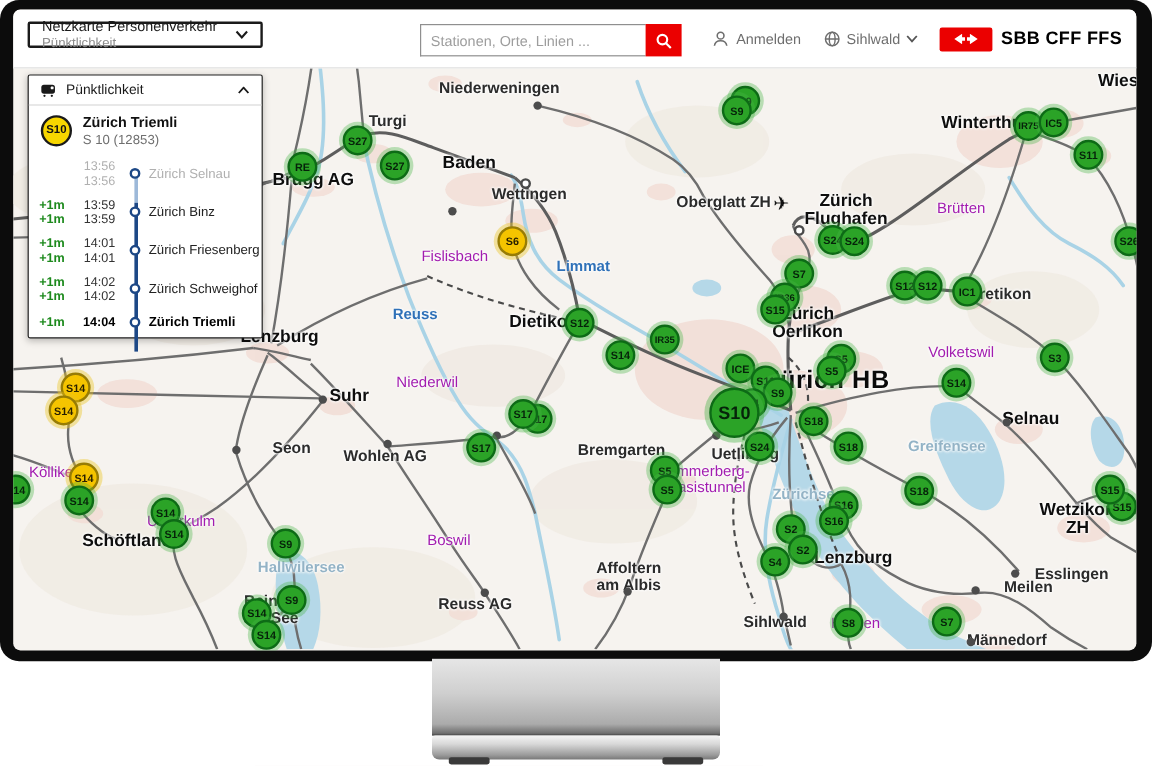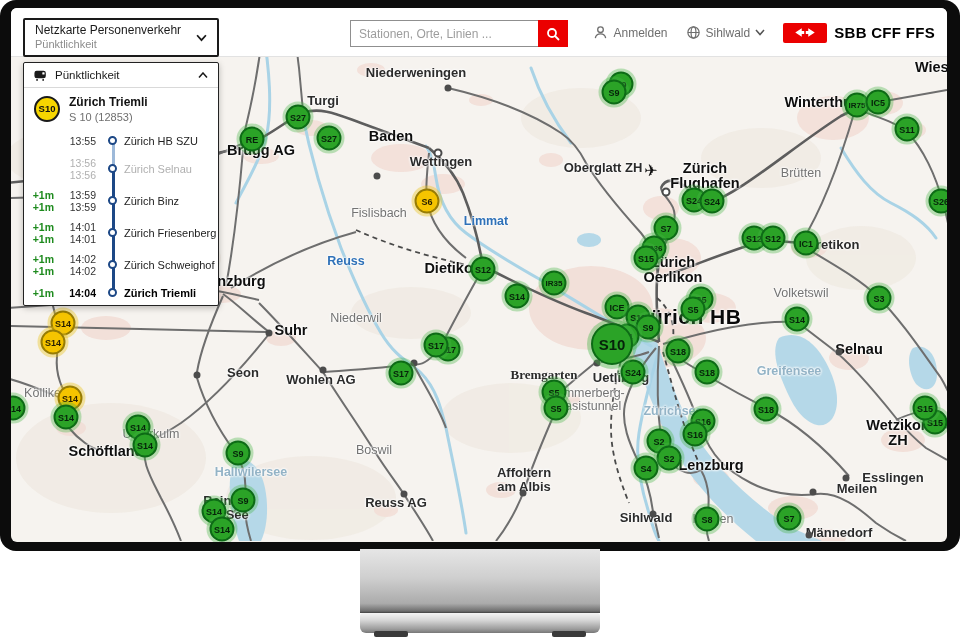--- a/index.html
+++ b/index.html
@@ -18,21 +18,21 @@
           border-radius:6px;overflow:hidden;}
   
   .map{position:absolute;inset:0;}
   .map svg{position:absolute;left:0;top:0;}
   .mlabel{position:absolute;transform:translate(-50%,-50%);white-space:pre-line;text-align:center;
           line-height:1.05;color:#2b2b2b;font-size:12.5px;font-weight:600;z-index:2;
           text-shadow:0 0 3px #fff,0 0 3px #fff,0 0 2px #fff;}
   .mlabel.city{font-size:14.5px;font-weight:bold;color:#0e0e0e;}
   .mlabel.city-lg{font-size:21px;font-weight:bold;color:#0a0a0a;letter-spacing:.5px;}
   .mlabel.town{font-size:13px;padding-left:40px;}
-  .mlabel.muted{color:#737373;font-weight:500;}
+  .mlabel.muted{color:#a21caf;font-weight:500;}
   .mlabel.water{color:#2f71b8;font-weight:bold;}
   .mlabel.lake{color:#93b3c6;font-weight:600;}
   .mlabel.plane{font-size:16px;color:#111;text-shadow:none;}
   .mdot{position:absolute;transform:translate(-50%,-50%);z-index:2;border-radius:50%;}
   .mdot.hollow{width:9px;height:9px;background:#fff;border:2px solid #4a4a4a;}
   .mdot.solid{width:7px;height:7px;background:#4c4c4c;}
   .badge{position:absolute;transform:translate(-50%,-50%);z-index:3;width:25px;height:25px;border-radius:50%;
          display:flex;align-items:center;justify-content:center;font-weight:bold;font-size:9px;color:#06230a;
          cursor:pointer;}
   .badge.green{background:#2ba327;border:2px solid #0d6b16;box-shadow:0 0 0 3px rgba(70,180,70,.35);}
@@ -46,21 +46,21 @@
           font-size:12px;color:#333;background:#fff;outline:none;font-family:inherit;}
   .searchwrap input::placeholder{color:#9d9d9d;}
   .searchbtn{width:30px;height:27px;background:#eb0000;border:none;display:flex;align-items:center;
           justify-content:center;cursor:pointer;}
   .topright{position:absolute;right:12px;top:0;height:49px;display:flex;align-items:center;gap:18px;}
   .tr-item{display:flex;align-items:center;gap:5px;color:#6e6e6e;font-size:12px;cursor:pointer;}
   .logo{display:flex;align-items:center;gap:7px;cursor:pointer;}
   .logoflag{width:44px;height:20px;background:#eb0000;border-radius:2px;display:flex;align-items:center;justify-content:center;}
   .logotext{font-weight:bold;font-size:15px;color:#000;letter-spacing:.3px;}
   
-  .layerdd{position:absolute;left:12px;top:10px;width:196px;height:39px;background:#fff;border:2px solid #1a1a1a;
+  .layerdd{position:absolute;left:12px;top:10px;width:196px;height:22px;background:#fff;border:2px solid #1a1a1a;
            border-radius:2px;z-index:30;display:flex;align-items:center;padding:0 10px;cursor:pointer;}
   .layerdd .tt{flex:1;}
   .layerdd .t1{font-size:12px;color:#1a1a1a;line-height:1.25;}
   .layerdd .t2{font-size:11px;color:#8c8c8c;line-height:1.2;}
   
   .panel{position:absolute;left:12px;top:54px;width:196px;background:#fff;border:1px solid #222;
          border-radius:2px;z-index:25;box-shadow:0 2px 6px rgba(0,0,0,.25);}
   .panelhead{height:25px;border-bottom:1px solid #d9d9d9;display:flex;align-items:center;gap:7px;padding:0 10px;}
   .panelhead .ph-label{flex:1;font-size:11.5px;color:#1a1a1a;}
   .traininfo{display:flex;align-items:center;gap:9px;padding:7px 10px 4px 10px;}
@@ -234,21 +234,21 @@
           <div class="mlabel town" style="left: 808px; top: 525px;">Männedorf</div>
           <div class="mlabel city" style="left: 700px; top: 458px;">Lenzburg</div>
           <div class="mlabel muted" style="left: 702px; top: 512px;">Horgen</div>
           <div class="mlabel town" style="left: 615px; top: 510px;">Sihlwald</div>
           <div class="mlabel lake" style="left: 662px; top: 404px;">Zürichsee</div>
           <div class="mlabel town" style="left: 493px; top: 472px;">Affoltern
 am Albis</div>
           <div class="mlabel town" style="left: 365px; top: 495px;">Reuss AG</div>
           <div class="mlabel muted" style="left: 363px; top: 443px;">Boswil</div>
           <div class="mlabel town" style="left: 290px; top: 372px;">Wohlen AG</div>
-          <div class="mlabel town" style="left: 513px; top: 367px; font-family: Liberation Serif, serif;">Bremgarten</div>
+          <div class="mlabel town" style="left: 487px; top: 367px;">Bremgarten</div>
           <div class="mlabel town" style="left: 590px; top: 370px;">Uetliberg</div>
           <div class="mlabel muted" style="left: 578px; top: 392px;">Zimmerberg-
 Basistunnel</div>
           <div class="mlabel city" style="left: 442px; top: 261px;">Dietikon</div>
           <div class="mlabel muted" style="left: 345px; top: 311px;">Niederwil</div>
           <div class="mlabel city" style="left: 222px; top: 274px;">Lenzburg</div>
           <div class="mlabel city" style="left: 280px; top: 323px;">Suhr</div>
           <div class="mlabel town" style="left: 212px; top: 365px;">Seon</div>
           <div class="mlabel muted" style="left: 35px; top: 386px;">Kölliken</div>
           <div class="mlabel muted" style="left: 140px; top: 427px;">Unterkulm</div>
@@ -406,26 +406,20 @@
       <div class="traininfo">
         <span class="tbadge">S10</span>
         <span>
           <div class="tname">Zürich Triemli</div>
           <div class="tmeta">S 10 (12853)</div>
         </span>
       </div>
       <div class="stops">
         <div class="tl-seg" style="top:12px;height:28px;background:#9db9d9;"></div>
         <div class="tl-seg" style="top:40px;height:124px;background:#1d4886;"></div>
-      <div class="stoprow " style="height: 24px;">
-            <span class="delay"></span>
-            <span class="time">13:55</span>
-            <span class="node"></span>
-            <span class="name">Zürich HB SZU</span>
-          </div>
           <div class="stoprow muted" style="height: 32px;">
             <span class="delay"></span>
             <span class="time">13:56<br>13:56</span>
             <span class="node"></span>
             <span class="name">Zürich Selnau</span>
           </div>
           <div class="stoprow " style="height: 32px;">
             <span class="delay">+1m<br>+1m</span>
             <span class="time">13:59<br>13:59</span>
             <span class="node"></span>

